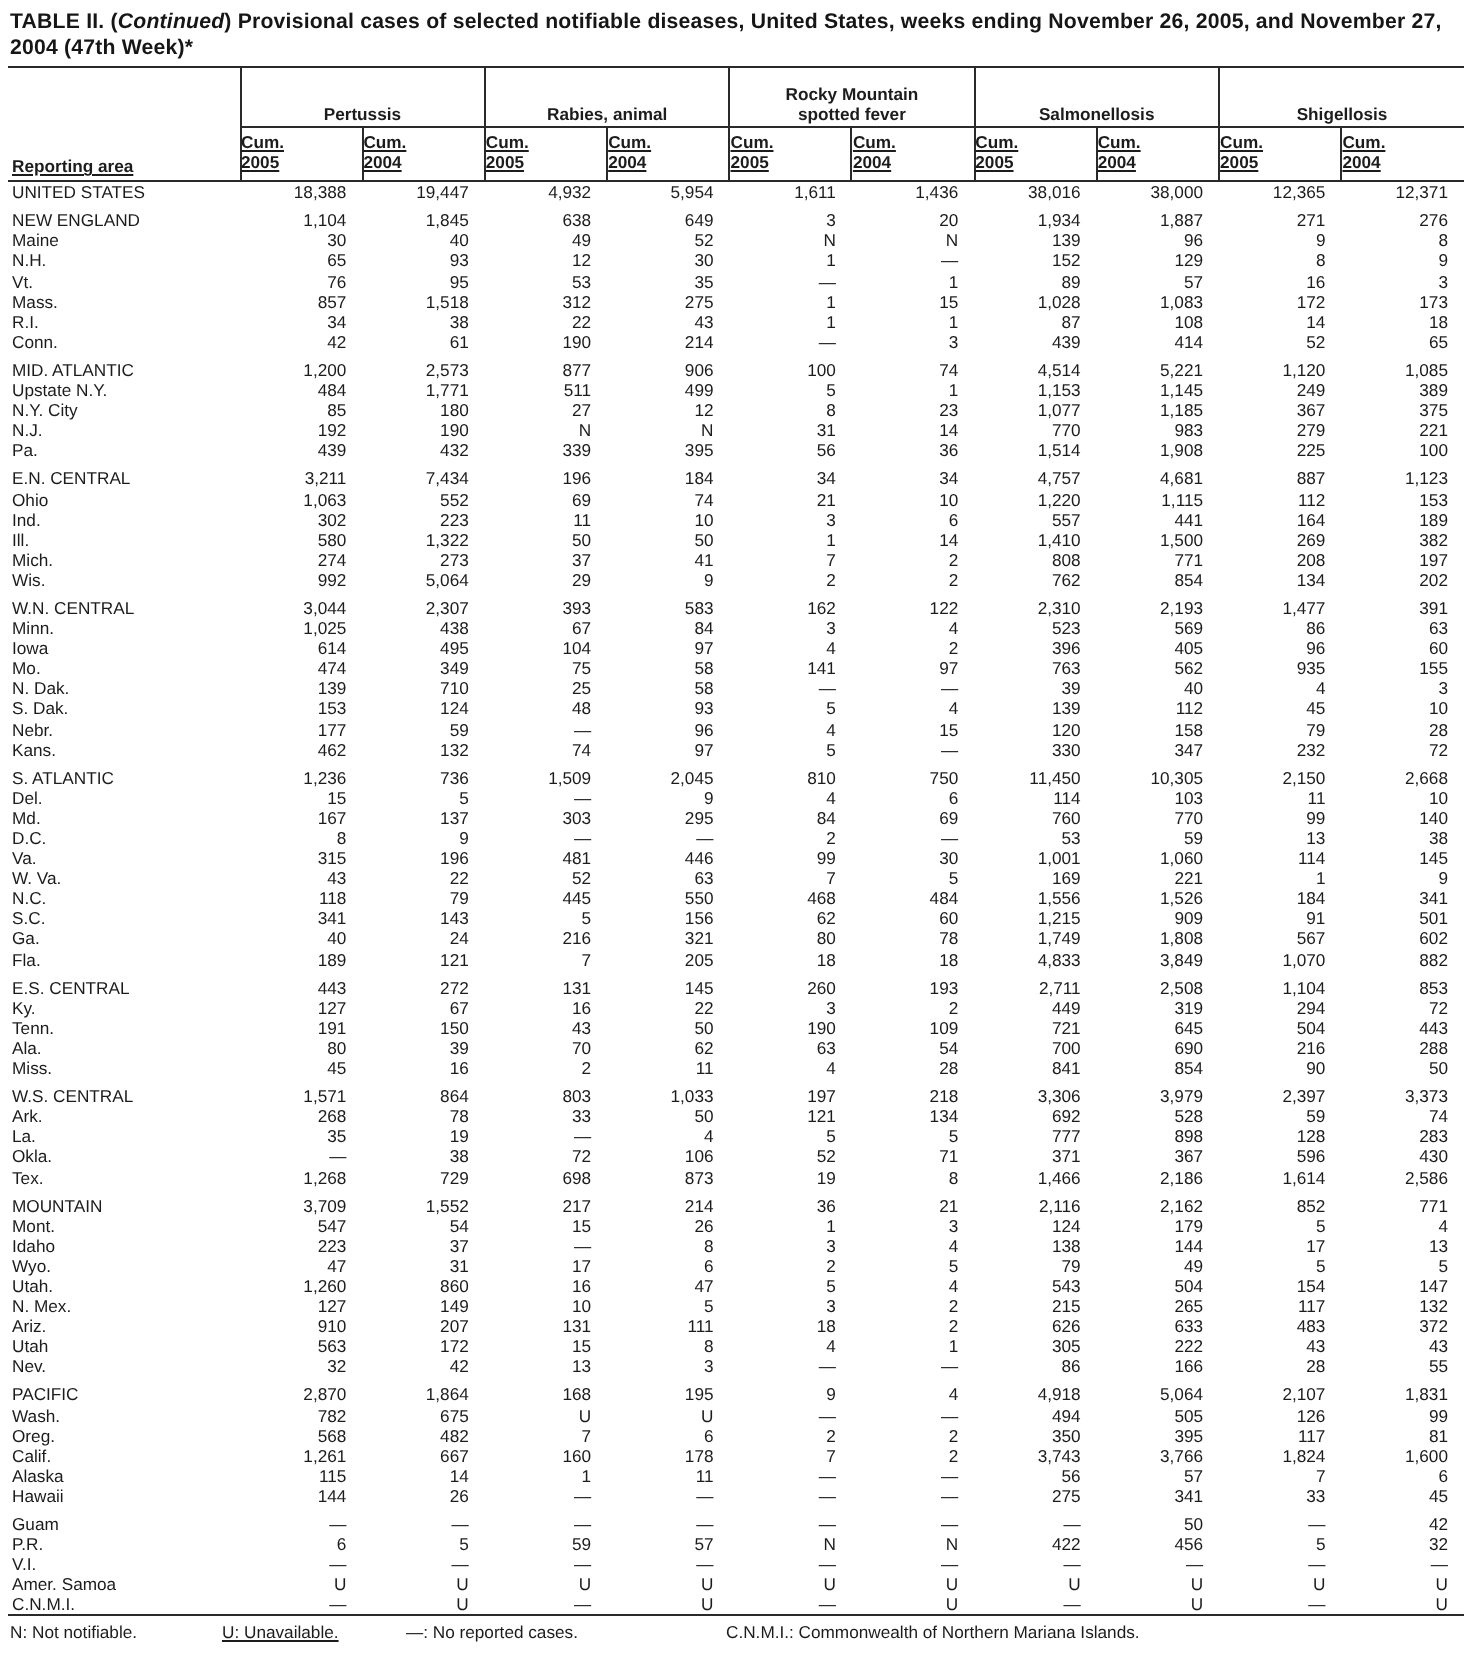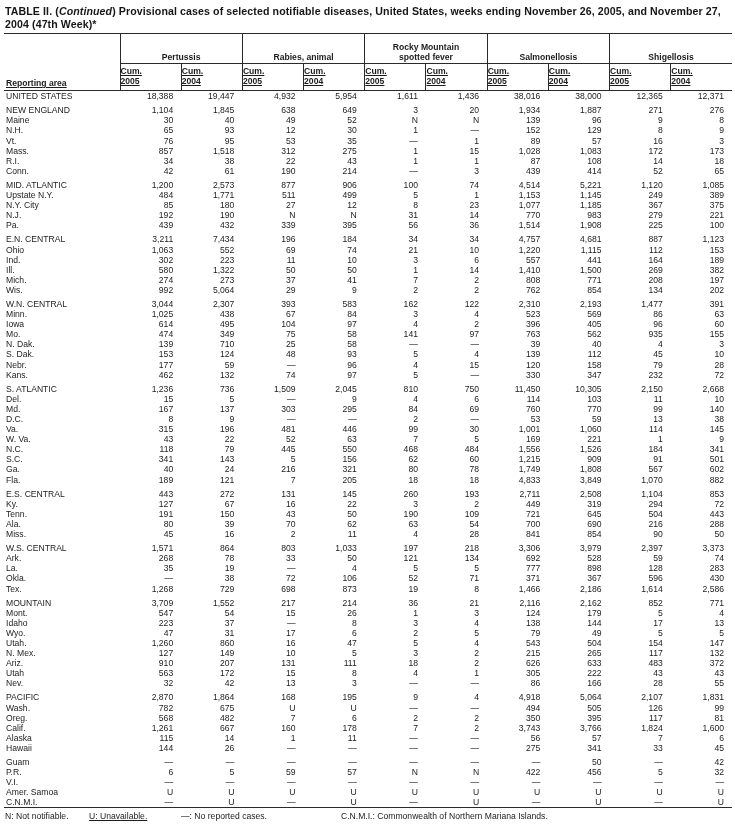--- a/index.html
+++ b/index.html
@@ -42,21 +42,21 @@
   }
   tbody td {
     font-size: 8.6px; line-height: 10.1px; height: 10.1px;
     text-align: right; padding: 0 8px 0 0; white-space: nowrap;
     color: #1c1c1c;
   }
   tbody td.area { text-align: left; padding: 0 0 0 2px; }
   tr.gap td { height: 4px; line-height: 4px; padding: 0; font-size: 1px; }
   .footnotes { margin-top: 3px; margin-left: 1px; font-size: 8.6px; line-height: 10.6px; color: #1c1c1c; }
   .legend span { display: inline-block; vertical-align: top; }
-  .legend .l0 { width: 84px; }
+  .legend .l0 { width: 106px; }
   .legend .l1 { width: 92px; text-decoration: underline; }
   .legend .l2 { width: 160px; }
   .note { margin-top: 16px; }
 </style>
 </head>
 <body>
 
 <div class="title"><span>TABLE II. (</span><i>Continued</i><span>) Provisional cases of selected notifiable diseases, United States, weeks ending November 26, 2005, and November 27, 2004 (47th Week)*</span></div>
 
 <table>

